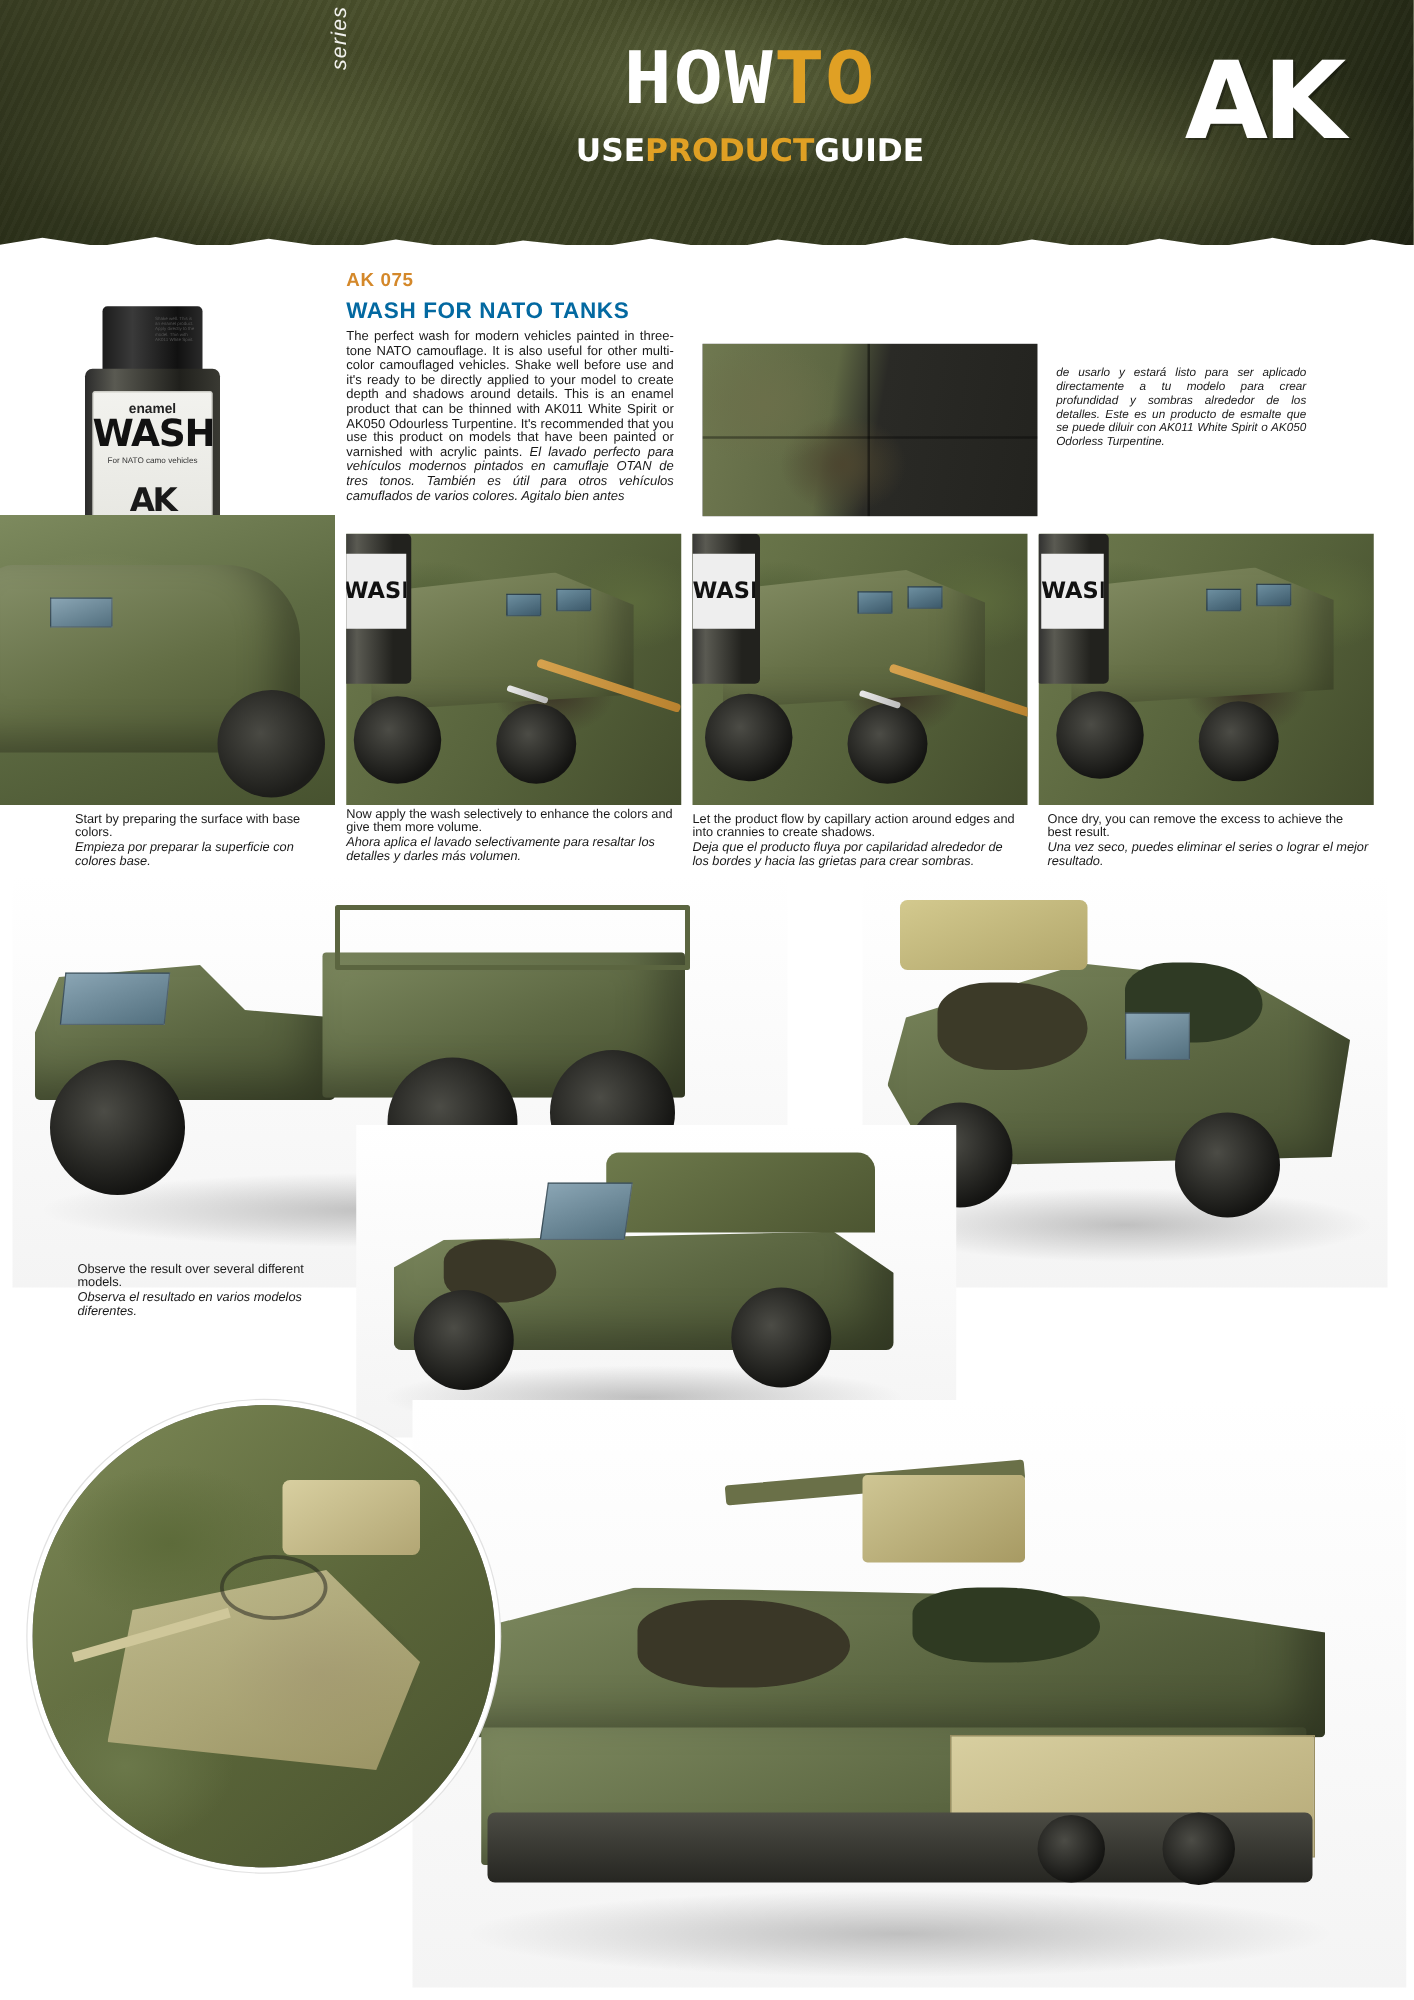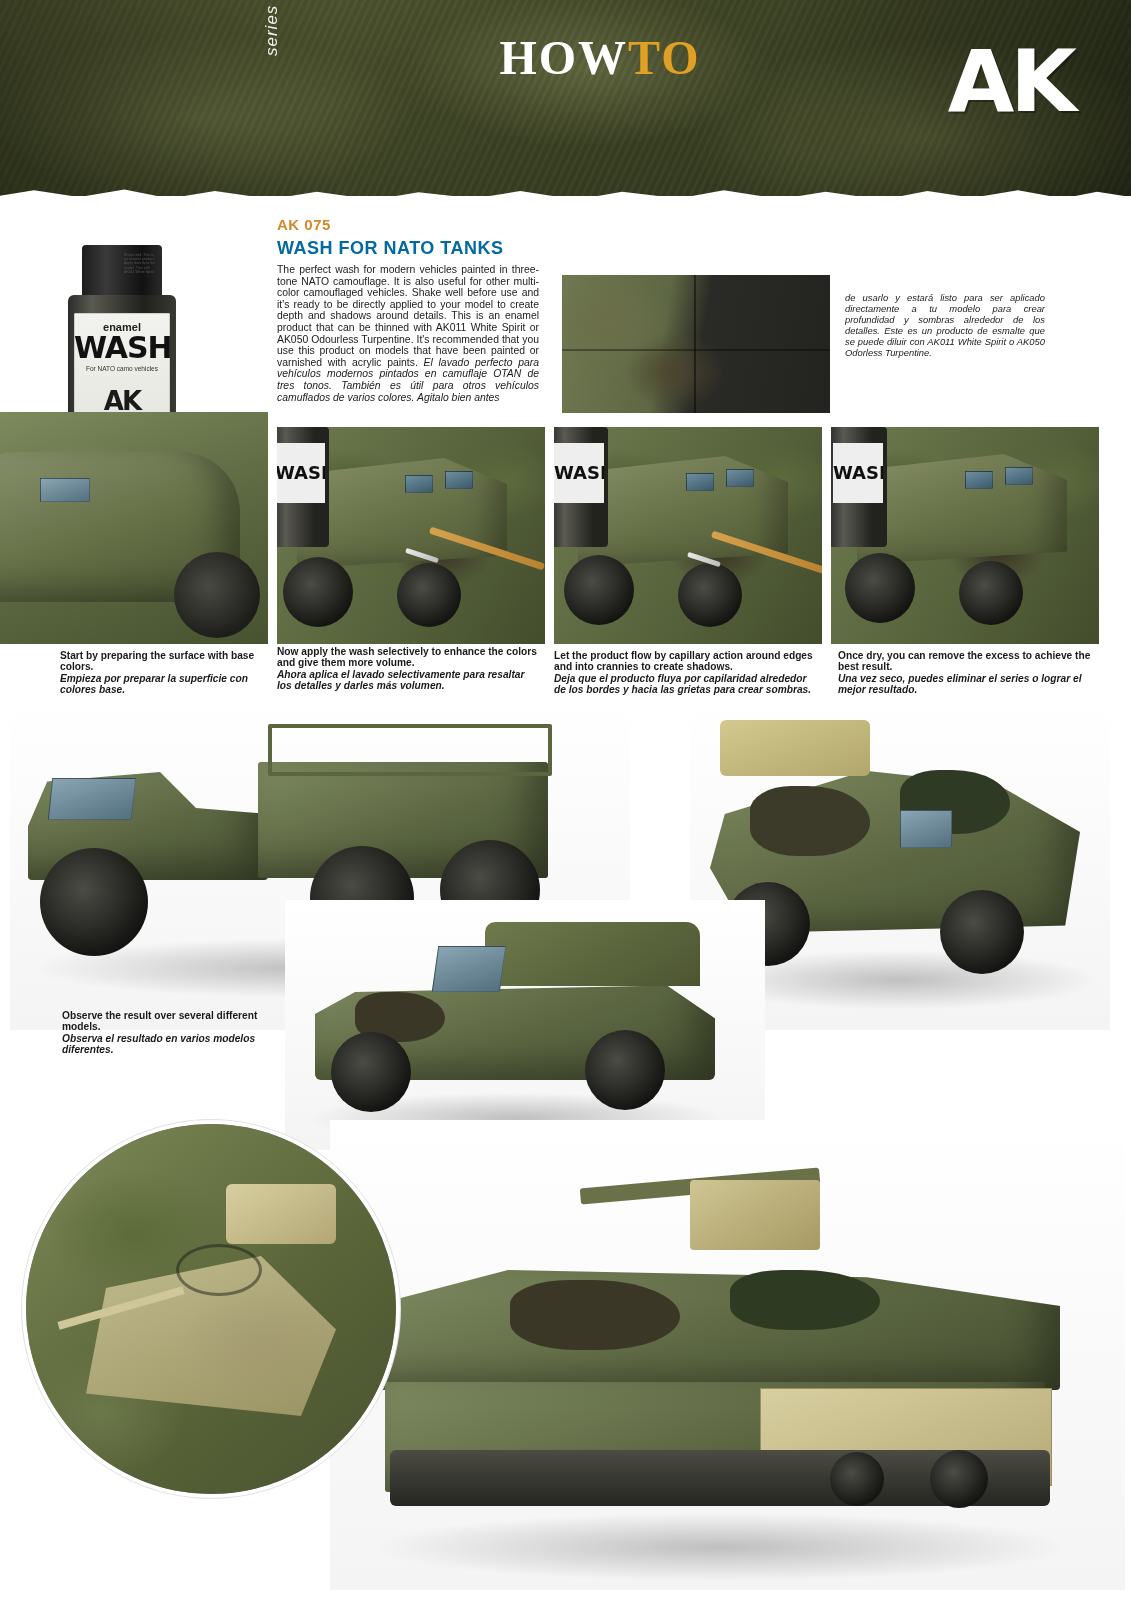--- a/index.html
+++ b/index.html
@@ -84,23 +84,23 @@
     left: 150px; top: 26px;
     width: 170px; height: 22px;
   }
   .howto {
     position: absolute;
     left: 455px; top: 34px;
     width: 290px;
     text-align: center;
   }
   .howto-line1 {
-    font-family: Liberation Serif, serif;
-    font-weight: bold;
-    font-size: 48px;
+    font-family: Liberation Mono, monospace;
+    font-weight: bold;
+    font-size: 64px;
     line-height: 1;
     color: #ffffff;
     letter-spacing: 2px;
   }
   .howto-line1 .accent { color: #e0a024; }
   .howto-line2 {
     margin-top: 8px;
     font-family: "DejaVu Sans", sans-serif;
     font-weight: bold;
     font-size: 25px;
@@ -251,21 +251,20 @@
   .photo {
     position: absolute;
     overflow: hidden;
     background: #777;
   }
   .cap {
     position: absolute;
     font-size: 10.2px;
     line-height: 11.4px;
     color: #1a1a1a;
-    font-weight: bold;
   }
   .cap .es { font-style: italic; display: block; }
 
   
   .bg-green {
     background:
       radial-gradient(ellipse 140px 90px at 30% 40%, rgba(150,160,110,0.5), rgba(0,0,0,0) 70%),
       linear-gradient(160deg,#7d8a5e 0%, #5d6a42 50%, #47522f 100%);
   }
   .bg-camo {
@@ -420,20 +419,23 @@
 <body>
 
 <div class="header">
   <div class="header-photo"></div>
 
   <div class="afv-series">series</div>
 
   <div class="howto">
     <div class="howto-line1">
       <span>HOW</span><span class="accent">TO</span>
+    </div>
+    <div class="howto-line2">
+      <span class="w">USE</span><span>PRODUCT</span><span class="w">GUIDE</span>
     </div>
   </div>
 
   <div class="ak-logo">
     <span>AK</span>
   </div>
 
   <div class="header-bottom-edge"></div>
 </div>
 

